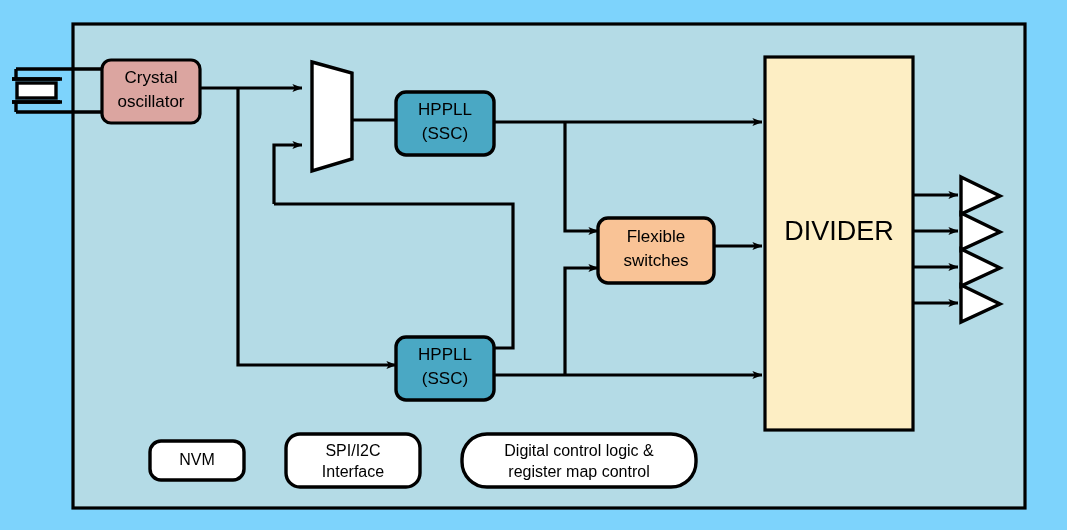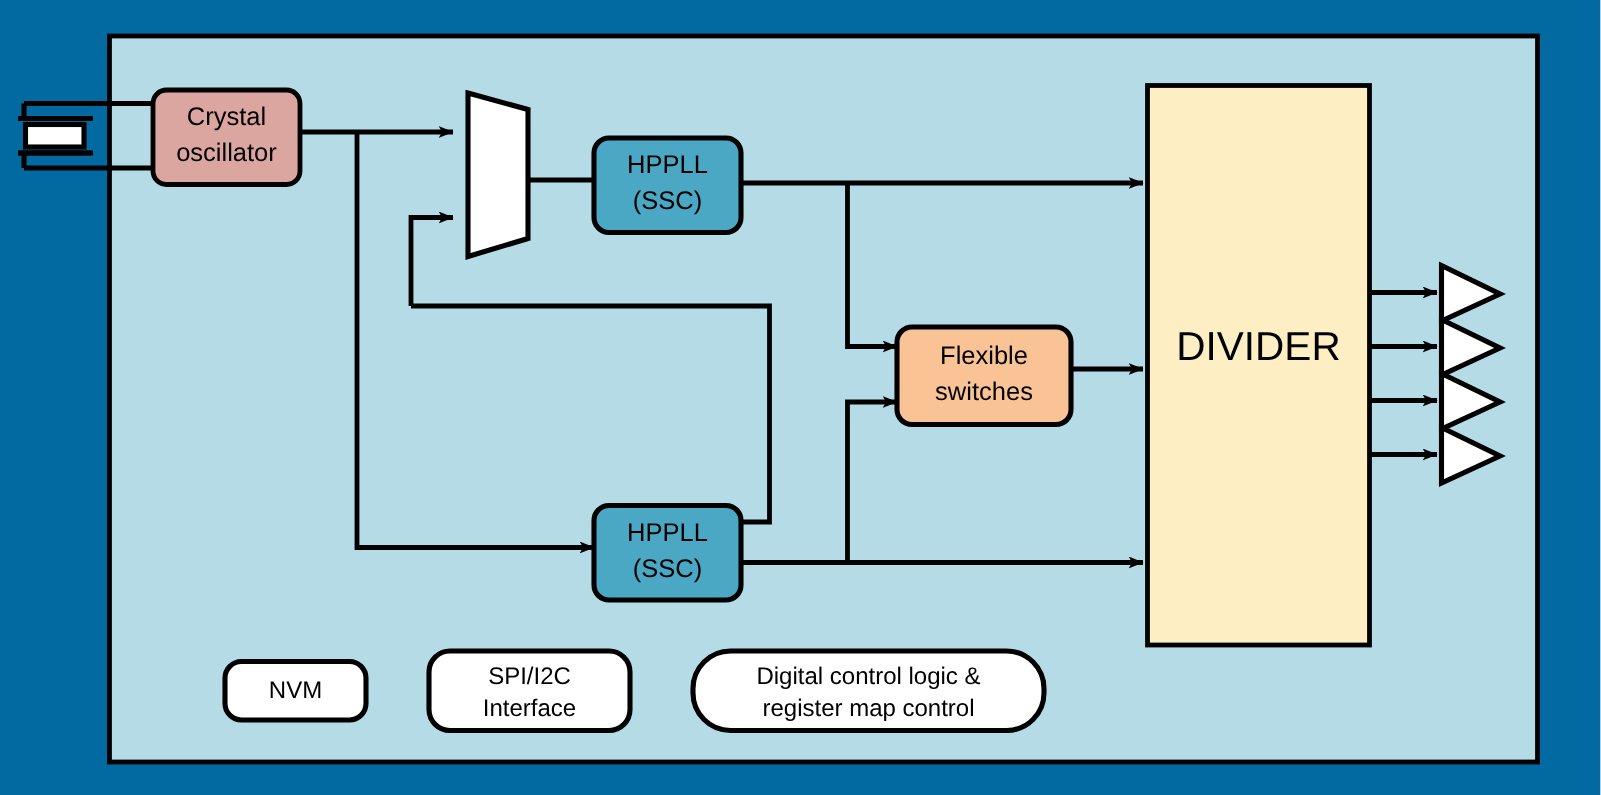--- a/index.html
+++ b/index.html
@@ -1,18 +1,18 @@
 <!DOCTYPE html>
 <html><head>
 <meta charset="utf-8">
 <style>
   html,body{margin:0;padding:0;background:#ffffff;}
   body{width:1067px;height:530px;overflow:hidden;
        font-family:"Liberation Sans","DejaVu Sans",sans-serif;}
-  #stage{position:relative;width:1067px;height:530px;background:#0369a1;}
+  #stage{position:relative;width:1067px;height:530px;background:#7dd3fc;}
   svg{position:absolute;left:0;top:0;}
   .blk-label{font-family:"Liberation Sans","DejaVu Sans",sans-serif;
              fill:#000;text-anchor:middle;dominant-baseline:middle;}
 </style>
 </head>
 <body>
 
 <div id="stage">
 <svg width="1067" height="530" viewBox="0 0 1067 530">
 

